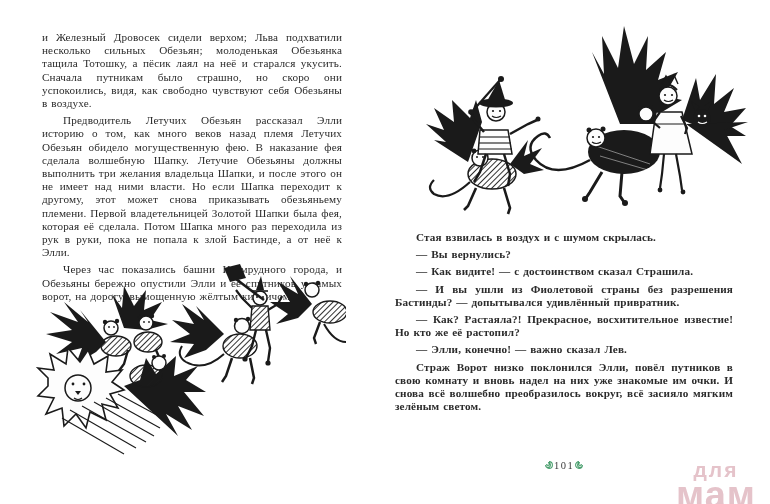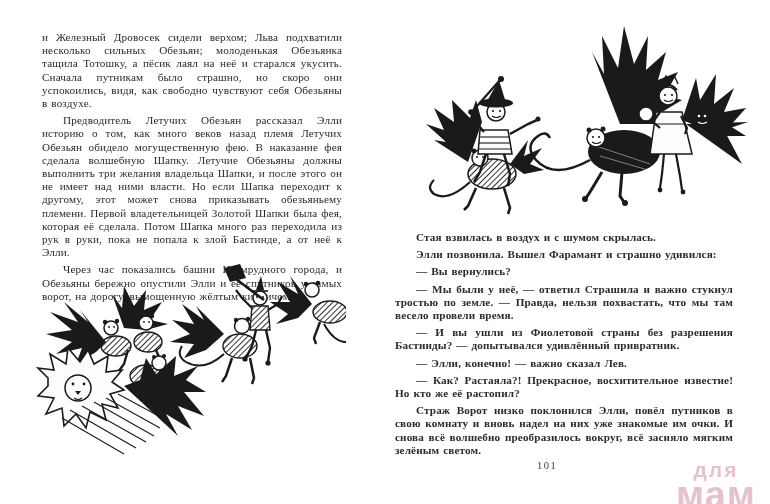--- a/index.html
+++ b/index.html
@@ -13,22 +13,22 @@
     letter-spacing:0.12px;word-spacing:1px;color:#2b2b2b;
   }
   .textcol p{margin:4px;text-indent:21px;}
   .textcol p.noindent{text-indent:0;}
   #left-text{left:38px;top:27px;width:308px;}
   #right-text{left:391px;top:227px;width:346px;font-weight:bold;}
   .illus{position:absolute;}
   #illus-left{left:28px;top:250px;width:318px;height:214px;}
   #illus-right{left:424px;top:12px;width:336px;height:212px;}
   .folio{
-    position:absolute;left:514px;top:458px;width:66px;height:14px;
-    display:flex;align-items:center;flex-direction:column;
+    position:absolute;left:544px;top:458px;width:66px;height:14px;
+    display:flex;align-items:center;
   }
   .folio .num{
     font-family:"Liberation Serif",serif;font-size:10.5px;color:#3a3a3a;
     letter-spacing:1.5px;
   }
   .watermark{
     position:absolute;right:-4px;bottom:-8px;width:116px;text-align:center;
     font-family:"Liberation Sans",sans-serif;font-weight:700;
     color:#e5c3ca;user-select:none;
   }
@@ -208,26 +208,25 @@
     <circle cx="278" cy="106" r="9" class="ink"></circle>
     <path class="ink" d="M271,99 L267,89 L276,95 Z"></path>
     <path class="ink" d="M284,98 L289,88 L280,94 Z"></path>
     <circle cx="275" cy="104" r="1.3" fill="#fdfdfd"></circle>
       <circle cx="281" cy="104" r="1.3" fill="#fdfdfd"></circle>
     <path d="M274,110 Q278,113 283,110" stroke="#fdfdfd" stroke-width="1.1" fill="none"></path>
   </svg>
 
   <div class="textcol" id="right-text">
     <p>Стая взвилась в воздух и с шумом скрылась.</p>
-    <p>Элли позвонила. Вышел Фарамант и страшно удивился:</p>
     <p>— Вы вернулись?</p>
-    <p>— Мы были у неё, — ответил Страшила и важно стукнул тростью по земле. — Правда, нельзя похвастать, что мы там весело провели время.</p>
+    <p>— Как видите! — с достоинством сказал Страшила.</p>
     <p>— И вы ушли из Фиолетовой страны без разрешения Бастинды? — допытывался удивлённый привратник.</p>
+    <p>— Как? Растаяла?! Прекрасное, восхитительное известие! Но кто же её растопил?</p>
     <p>— Элли, конечно! — важно сказал Лев.</p>
-    <p>— Как? Растаяла?! Прекрасное, восхитительное известие! Но кто же её растопил?</p>
     <p>Страж Ворот низко поклонился Элли, повёл путников в свою комнату и вновь надел на них уже знакомые им очки. И снова всё волшебно преобразилось вокруг, всё засияло мягким зелёным светом.</p>
   </div>
 
   <div class="folio">
     <svg width="10" height="10" viewBox="0 0 10 10">
       <path d="M5,5 m0,-3.4 a3.4,3.4 0 1,1 -3.4,3.4 a2.4,2.4 0 1,0 2.4,-2.4 a1.4,1.4 0 1,1 -1.4,1.4" fill="none" stroke="#4a9f6e" stroke-width="1.1"></path>
     </svg>
     <span class="num">101</span>
     <svg width="10" height="10" viewBox="0 0 10 10">
       <path d="M5,5 m0,-3.4 a3.4,3.4 0 1,0 3.4,3.4 a2.4,2.4 0 1,1 -2.4,-2.4 a1.4,1.4 0 1,0 1.4,1.4" fill="none" stroke="#4a9f6e" stroke-width="1.1"></path>

